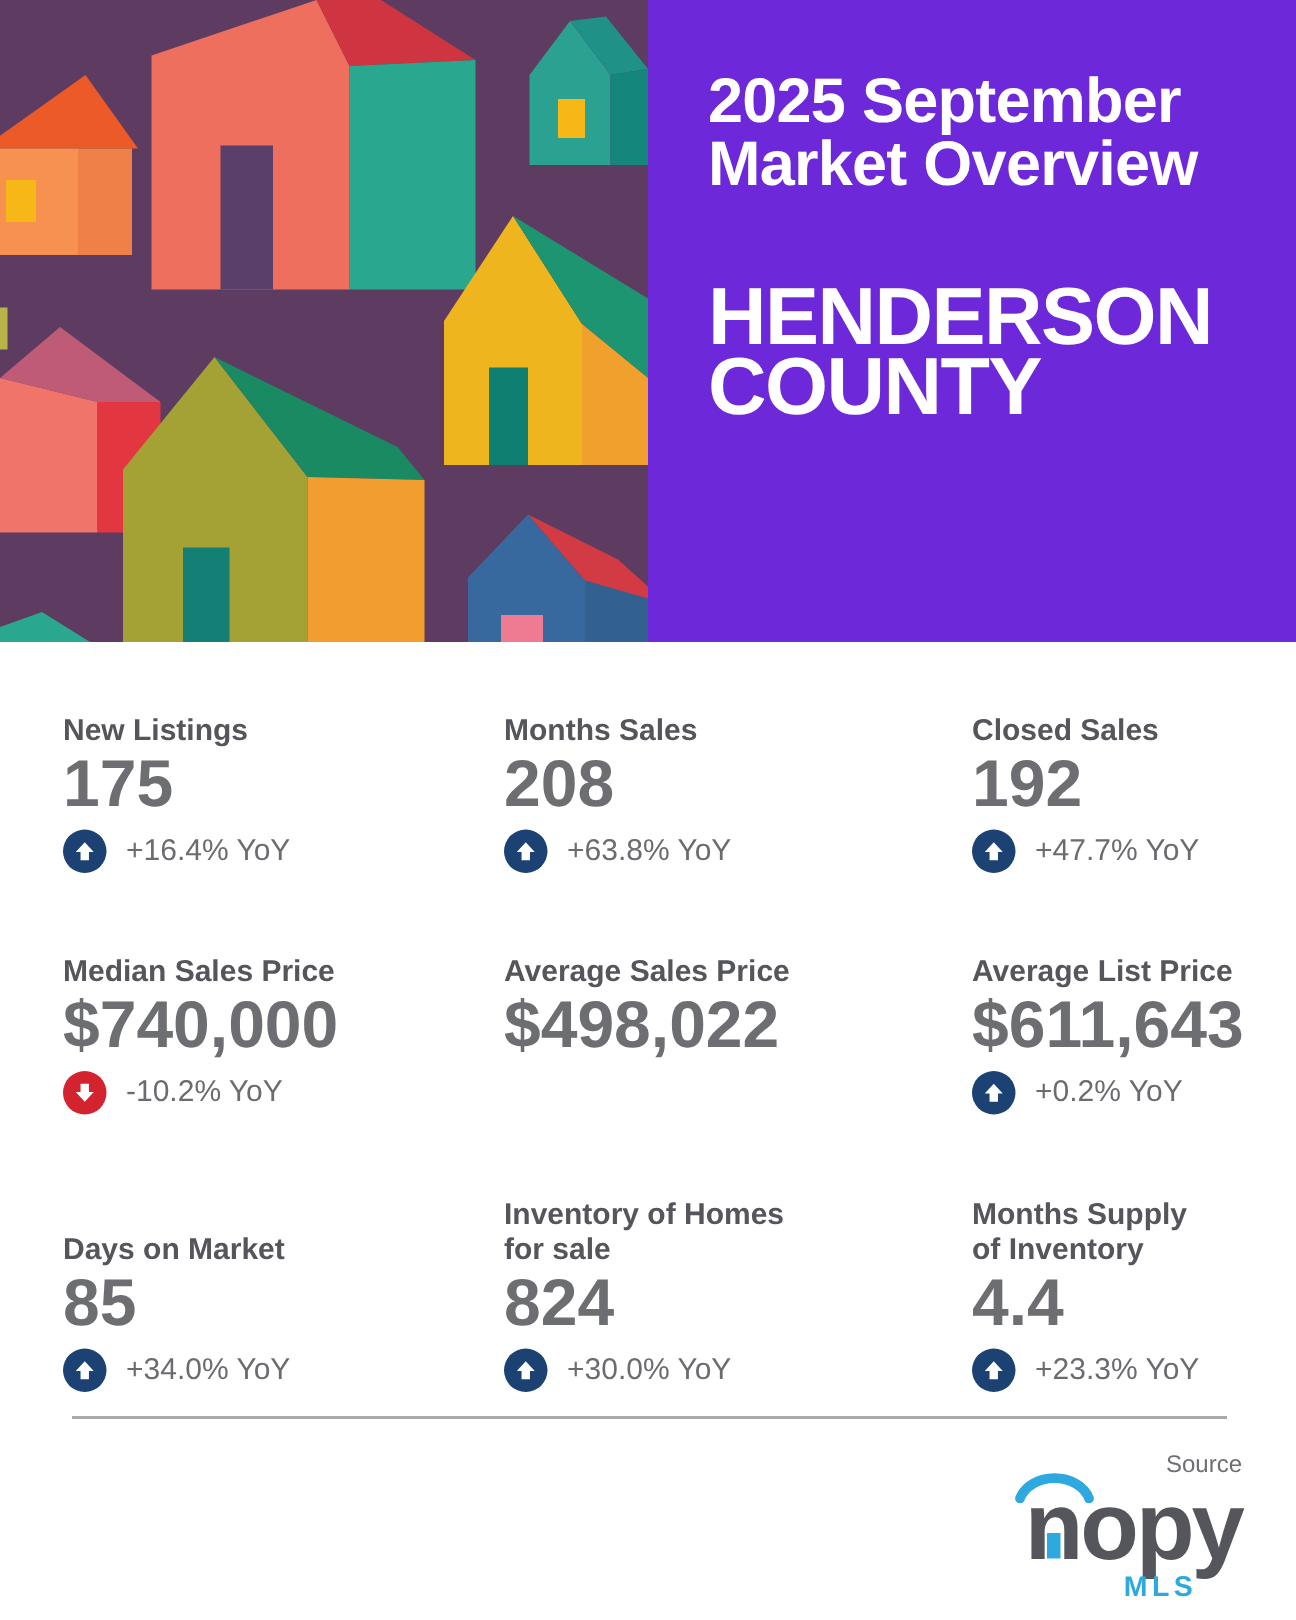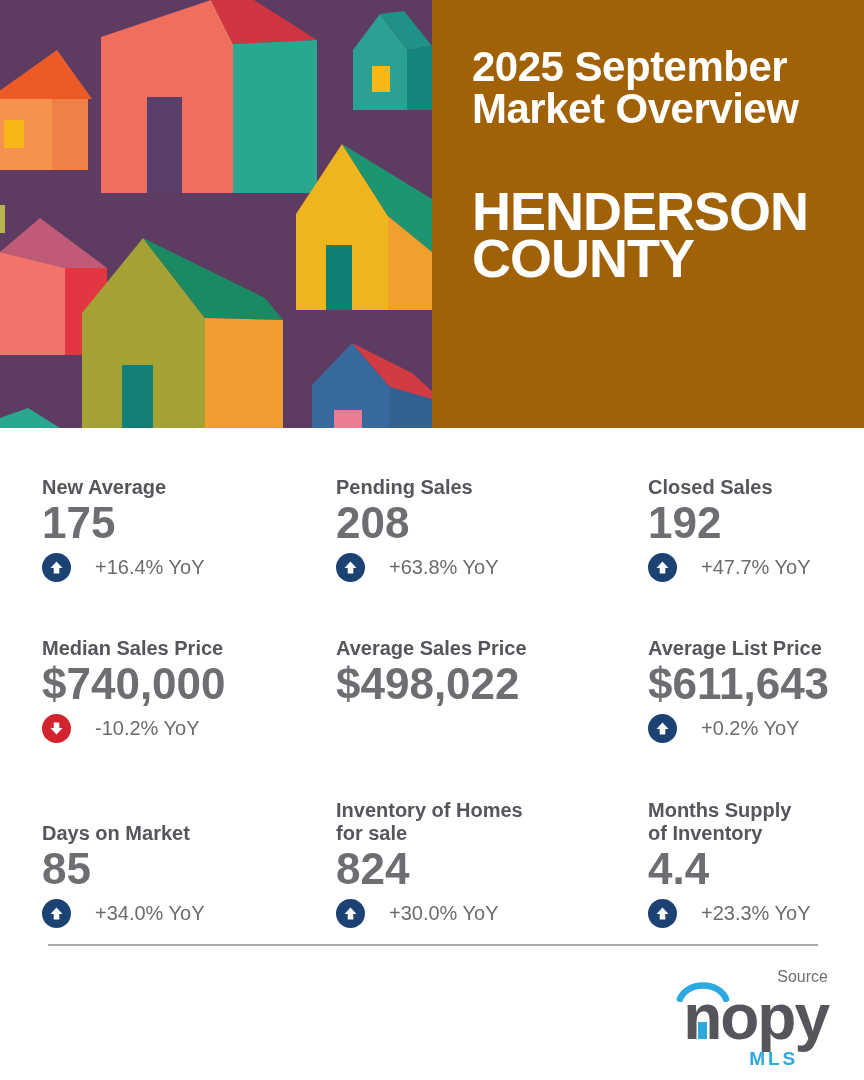--- a/index.html
+++ b/index.html
@@ -6,21 +6,21 @@
     margin:0;padding:0;width:864px;height:1080px;overflow:hidden;
     background:#ffffff;font-family:"Liberation Sans", sans-serif;
   }
   .page{width:864px;height:1080px;position:relative;background:#fff;}
 
   
   .hero{display:flex;height:428px;}
   .hero-left{width:432px;height:428px;flex:0 0 432px;}
   .hero-left svg{display:block;}
   .hero-right{
-    width:432px;flex:0 0 432px;background:#a16207;
+    width:432px;flex:0 0 432px;background:#6d28d9;
     padding:46px 0 0 40px;box-sizing:border-box;
   }
   .hero-title{
     color:#ffffff;font-weight:bold;font-size:42px;line-height:42px;
     letter-spacing:-0.5px;white-space:pre-line;
   }
   .hero-county{
     color:#ffffff;font-weight:bold;font-size:54px;line-height:47px;
     letter-spacing:-1px;margin-top:58px;white-space:pre-line;
   }
@@ -31,21 +31,21 @@
   .stat-row.last{margin-bottom:0;}
   .stat-cell{display:flex;flex-direction:column;align-items:flex-start;}
   .stat-label{
     font-size:20px;font-weight:bold;color:#55565B;line-height:23px;
     white-space:pre-line;display:flex;align-items:flex-end;min-height:24px;
   }
   .stat-row.last .stat-label{min-height:48px;}
   .stat-value{
     font-size:44px;font-weight:bold;color:#6D6E71;line-height:48px;
   }
-  .stat-change{display:flex;align-items:center;gap:24px;margin-top:6px;height:29px;}
+  .stat-change{display:flex;align-items:center;gap:13px;margin-top:6px;height:29px;}
   .badge-circle{
     width:29px;height:29px;border-radius:50%;flex:0 0 29px;
     display:flex;align-items:center;justify-content:center;background:#1C4273;
   }
   .badge-circle.up{background:#1C4273;}
   .badge-circle.down{background:#D2232E;}
   .badge-circle svg{display:block;}
   .badge-circle.down svg{transform:rotate(180deg);}
   .change-text{font-size:20px;color:#6A6C6F;}
 
@@ -139,33 +139,33 @@
 Market Overview</div>
       <div class="hero-county">HENDERSON
 COUNTY</div>
     </div>
   </div>
 
   <div class="stats">
 
     <div class="stat-row">
       <div class="stat-cell">
-        <div class="stat-label">New Average</div>
+        <div class="stat-label">New Listings</div>
         <div class="stat-value">175</div>
         <div class="stat-change">
           <span class="badge-circle up">
             <svg width="15" height="15" viewBox="0 0 15 15">
                 <path d="M7.5 1.5 L13.5 8 H10.3 V13.5 H4.7 V8 H1.5 Z" fill="#fff"></path>
               </svg>
           </span>
           <span class="change-text">+16.4% YoY</span>
         </div>
       </div>
       <div class="stat-cell">
-        <div class="stat-label">Pending Sales</div>
+        <div class="stat-label">Months Sales</div>
         <div class="stat-value">208</div>
         <div class="stat-change">
           <span class="badge-circle up">
             <svg width="15" height="15" viewBox="0 0 15 15">
                 <path d="M7.5 1.5 L13.5 8 H10.3 V13.5 H4.7 V8 H1.5 Z" fill="#fff"></path>
               </svg>
           </span>
           <span class="change-text">+63.8% YoY</span>
         </div>
       </div>

